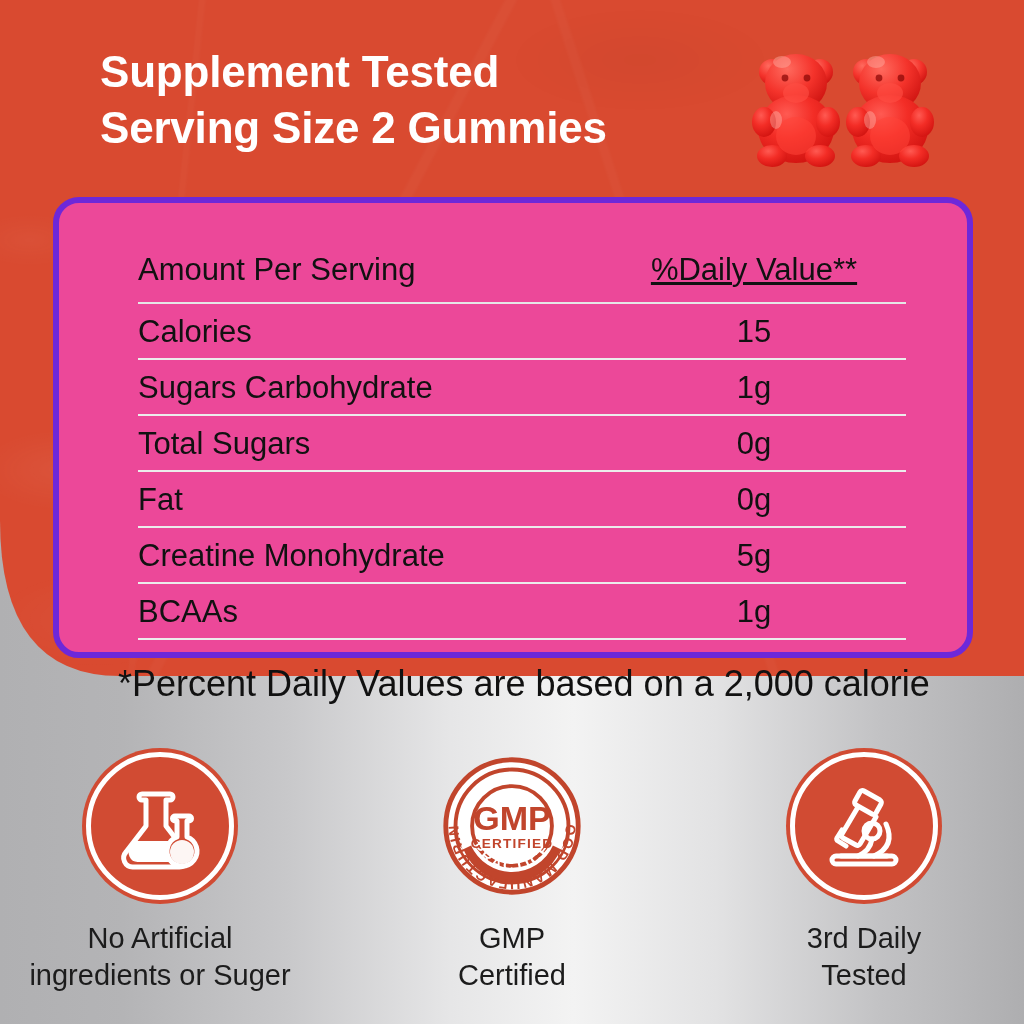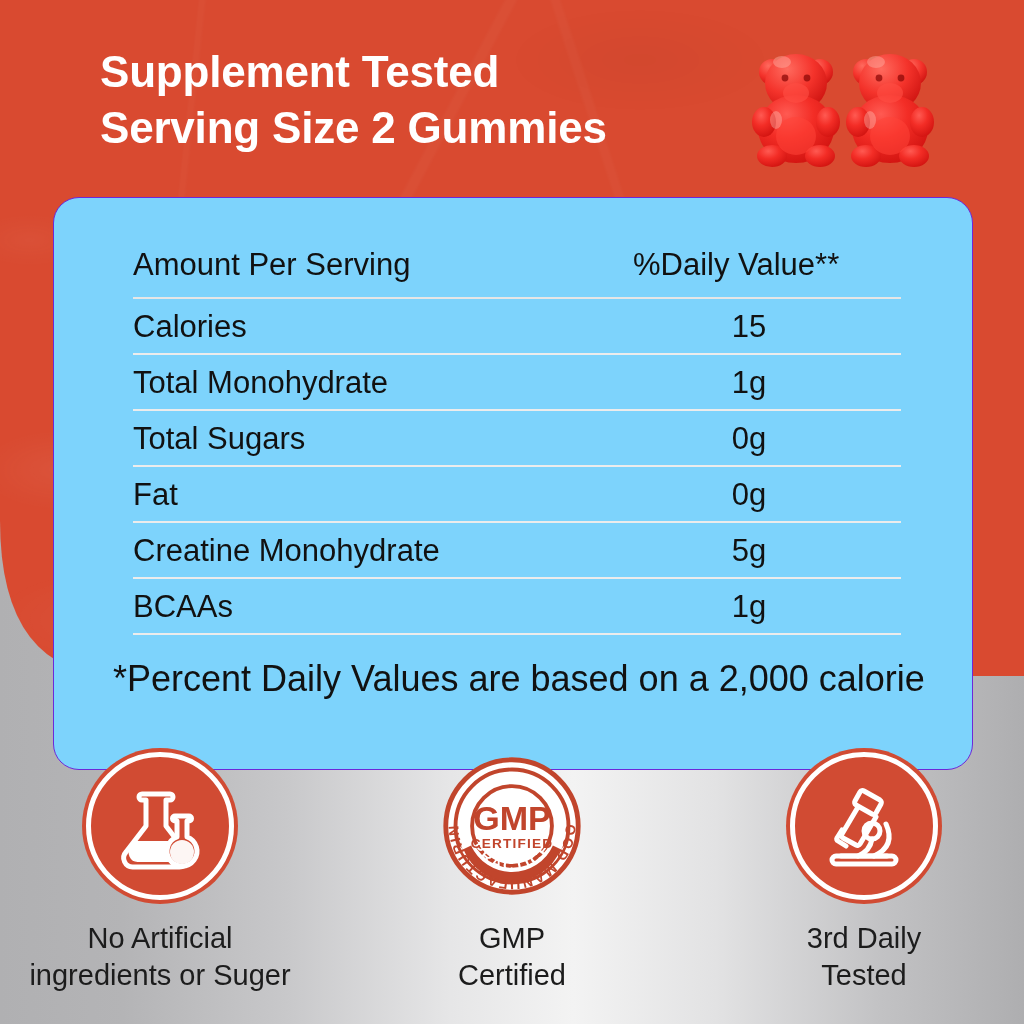--- a/index.html
+++ b/index.html
@@ -94,23 +94,23 @@
   }
   .bear.b1 { left: 4px; }
   .bear.b2 { left: 98px; }
 
   
   .facts-card {
     position: absolute;
     left: 53px;
     top: 197px;
     width: 920px;
-    height: 573px;
-    background: #7dd3fc;
-    border: 1px solid #6d28d9;
+    height: 461px;
+    background: #ec4899;
+    border: 6px solid #6d28d9;
     border-radius: 26px;
     box-sizing: border-box;
   }
   .facts-inner {
     position: absolute;
     left: 79px;
     top: 33px;
     width: 768px;
   }
   .facts-table {
@@ -127,21 +127,21 @@
     color: #111111;
     font-size: 31px;
     line-height: 1;
     vertical-align: middle;
   }
   .facts-table thead th {
     height: 66px;
     border-bottom: 2px solid #e6e6e6;
   }
   .facts-table thead th.h-name { text-align: left; }
-  .facts-table thead th.h-val  { text-align: left; padding-right: 36px; }
+  .facts-table thead th.h-val  { text-align: center; padding-right: 36px; text-decoration: underline; }
 
   .facts-table tbody td {
     height: 54px;
     border-bottom: 2px solid #ececec;
   }
   .facts-table tbody td.t-name { text-align: left; }
   .facts-table tbody td.t-val  { text-align: center; padding-right: 36px; }
 
   .footnote {
     margin-top: 22px;
@@ -267,21 +267,21 @@
             <th class="h-name">Amount Per Serving</th>
             <th class="h-val">%Daily Value**</th>
           </tr>
         </thead>
         <tbody>
           <tr>
             <td class="t-name">Calories</td>
             <td class="t-val">15</td>
           </tr>
           <tr>
-            <td class="t-name">Total Monohydrate</td>
+            <td class="t-name">Sugars Carbohydrate</td>
             <td class="t-val">1g</td>
           </tr>
           <tr>
             <td class="t-name">Total Sugars</td>
             <td class="t-val">0g</td>
           </tr>
           <tr>
             <td class="t-name">Fat</td>
             <td class="t-val">0g</td>
           </tr>

